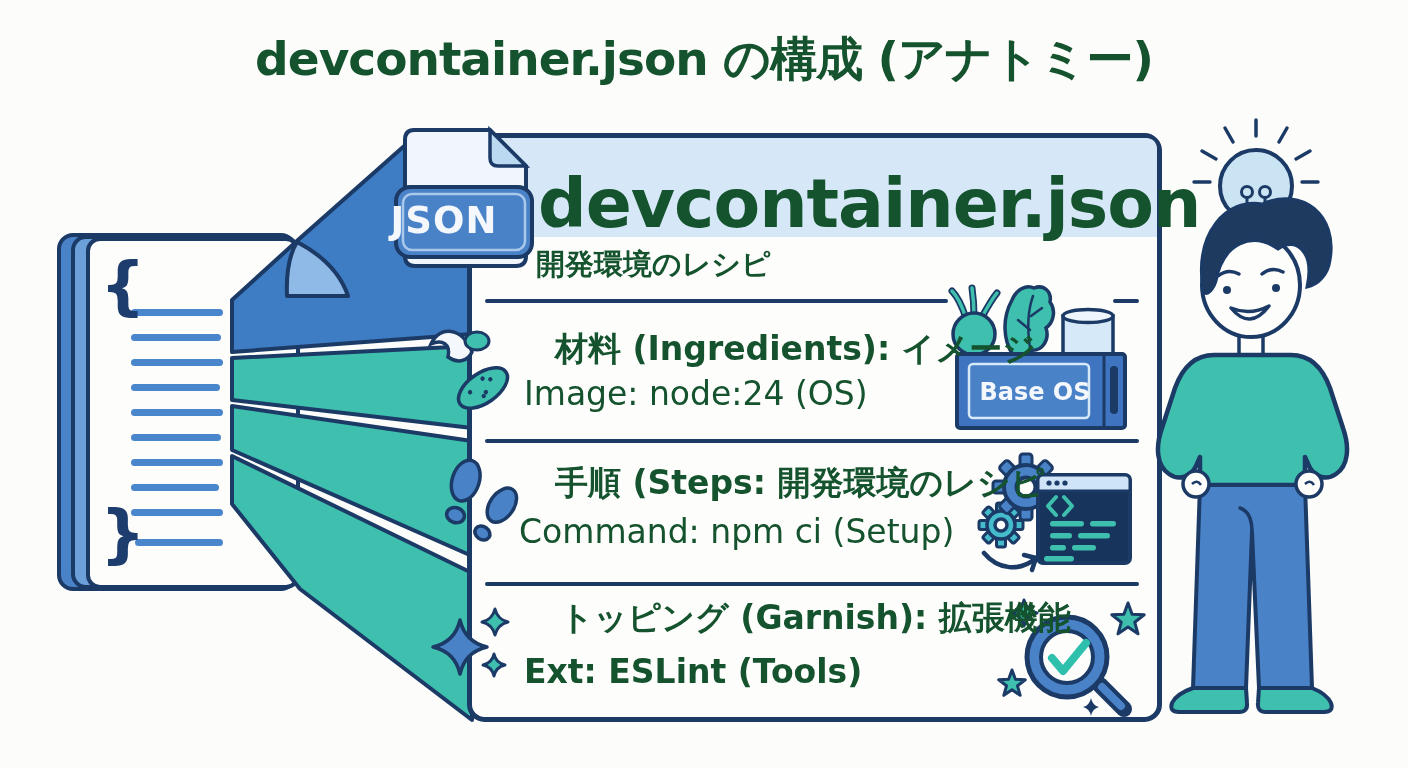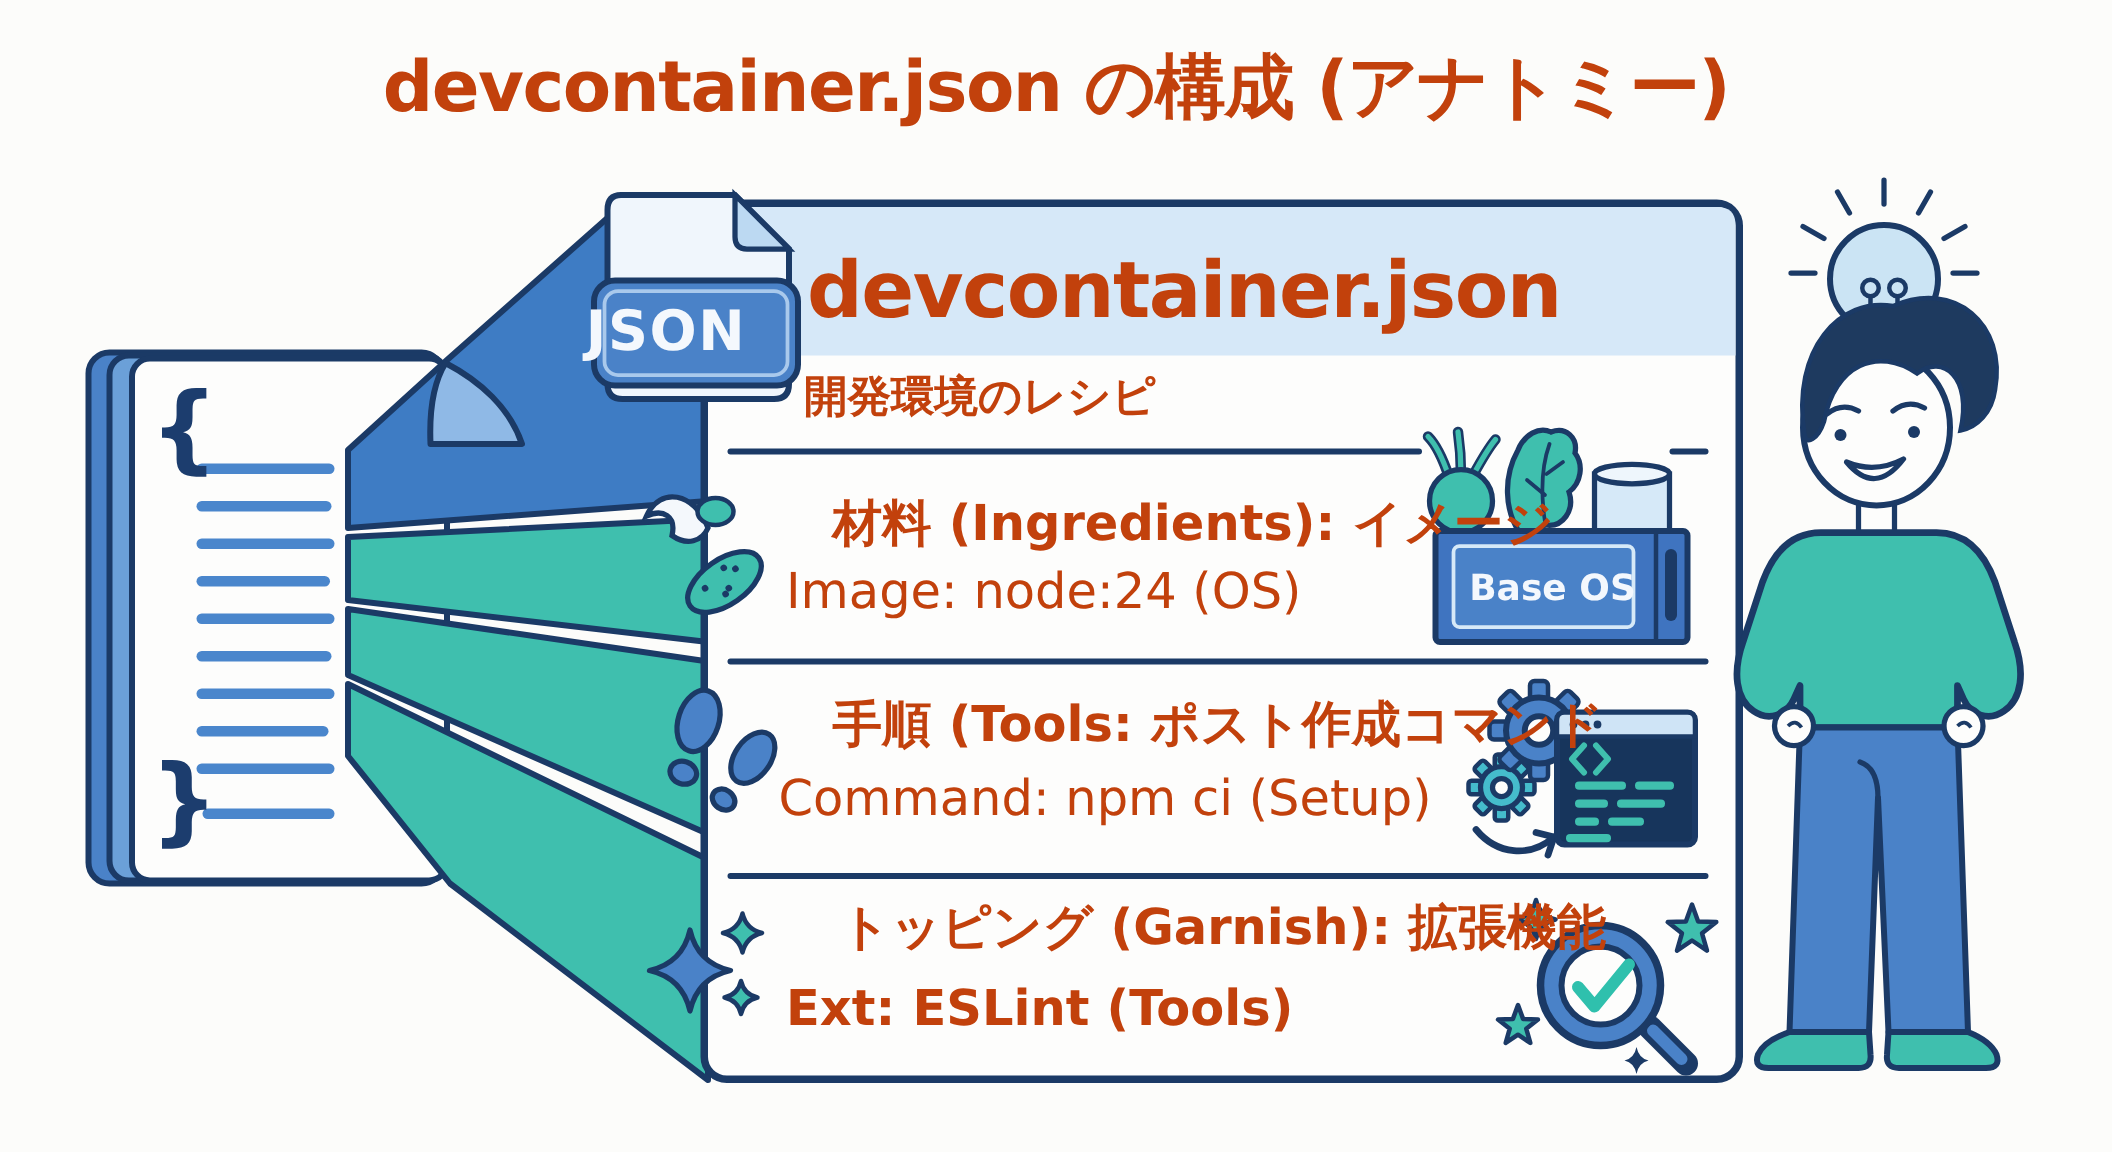--- a/index.html
+++ b/index.html
@@ -1,22 +1,22 @@
 <!DOCTYPE html>
 <html><head>
 <meta charset="utf-8">
 <style>
   html,body{margin:0;padding:0;background:#e8e8e8;}
   .stage{position:relative;width:1408px;height:768px;background:#fcfcfa;overflow:hidden;
          font-family:"DejaVu Sans","Liberation Sans",sans-serif;}
   .stage svg{position:absolute;left:0;top:0;}
-  .txt{position:absolute;white-space:nowrap;color:#c2410c;line-height:1.2;}
+  .txt{position:absolute;white-space:nowrap;color:#14532d;line-height:1.2;}
   .page-title{left:0;right:0;top:31px;text-align:center;font-size:47px;font-weight:800;letter-spacing:-1px;}
   .json-badge-label{left:376px;top:199px;width:136px;text-align:center;font-size:37px;font-weight:800;color:#f4f8fd;letter-spacing:1px;}
-  .card-title{left:538px;top:163px;font-size:52px;font-weight:800;letter-spacing:-1px;}
+  .card-title{left:538px;top:163px;font-size:68px;font-weight:800;letter-spacing:-1px;}
   .card-subtitle{left:536px;top:247px;font-size:29px;font-weight:700;}
   .sec-heading{font-size:33px;font-weight:700;margin-left:36px;}
   .sec-detail{font-size:33px;font-weight:400;}
   .h1{left:519px;top:329px;} .d1{left:524px;top:374px;}
   .h2{left:519px;top:463px;} .d2{left:519px;top:512px;}
   .h3{left:524px;top:598px;} .d3{left:524px;top:652px;font-weight:bold;}
   .crate-label{left:969px;top:378px;width:132px;text-align:center;font-size:24px;font-weight:700;color:#f4f8fd;}
   .brace{position:absolute;left:100px;color:#1c3d6e;font-size:64px;font-weight:700;line-height:1;}
   .brace-open{top:254px;} .brace-close{top:502px;}
 </style>
@@ -257,19 +257,19 @@
 
 <div class="txt json-badge-label">JSON</div>
 
 <div class="txt card-title">devcontainer.json</div>
 <div class="txt card-subtitle">開発環境のレシピ</div>
 
 <div class="txt sec-heading h1">材料 (Ingredients): イメージ</div>
 <div class="txt sec-detail d1">Image: node:24 (OS)</div>
 <div class="txt crate-label">Base OS</div>
 
-<div class="txt sec-heading h2">手順 (Tools: ポスト作成コマンド</div>
+<div class="txt sec-heading h2">手順 (Steps: 開発環境のレシピ</div>
 <div class="txt sec-detail d2">Command: npm ci (Setup)</div>
 
 <div class="txt sec-heading h3">トッピング (Garnish): 拡張機能</div>
 <div class="txt sec-detail d3">Ext: ESLint (Tools)</div>
 
 </div>
 
 </body></html>

